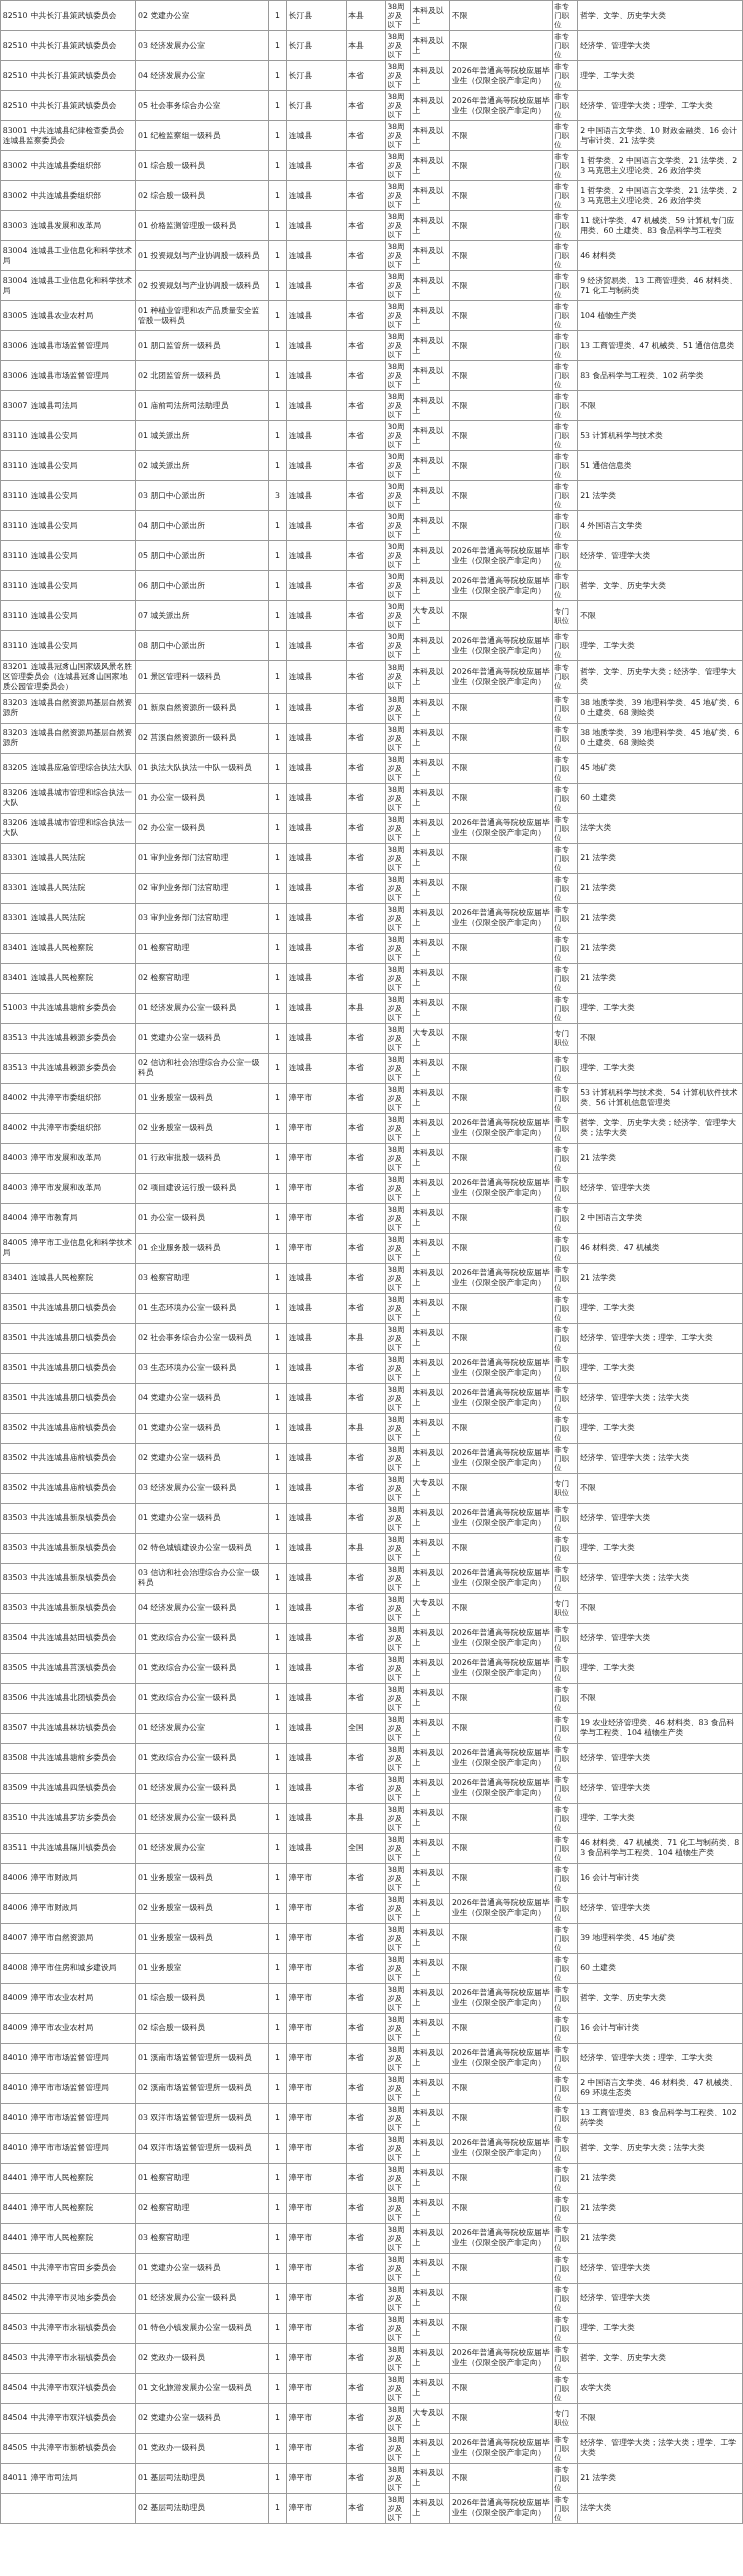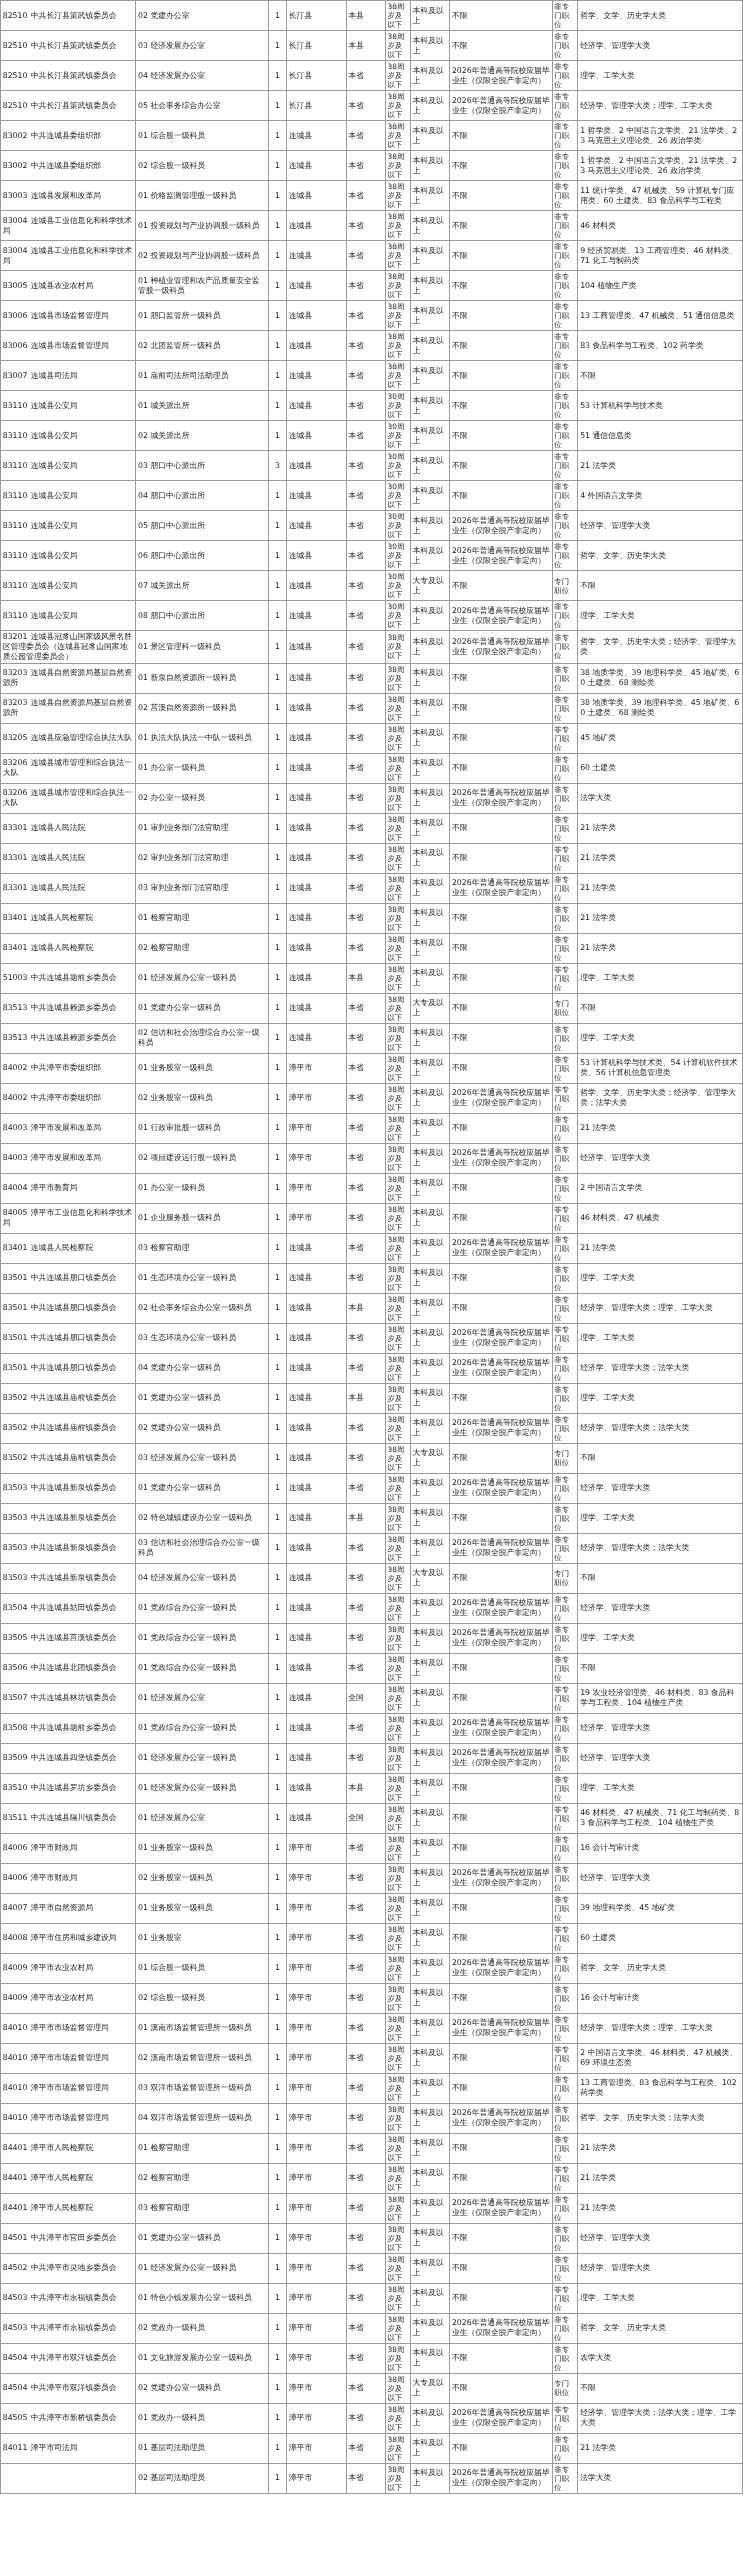--- a/index.html
+++ b/index.html
@@ -72,20 +72,32 @@
     <td class="c-num">1</td>
     <td class="c-loc">长汀县</td>
     <td class="c-scope">本省</td>
     <td class="c-age">38周岁及以下</td>
     <td class="c-edu">本科及以上</td>
     <td class="c-other">2026年普通高等院校应届毕业生（仅限全脱产非定向）</td>
     <td class="c-type">非专门职位</td>
     <td class="c-major">经济学、管理学大类；理学、工学大类</td>
   </tr>
 
+  <tr>
+    <td class="c-unit"><span class="code">83001</span><span>中共连城县纪律检查委员会 连城县监察委员会</span></td>
+    <td class="c-pos">01 纪检监察组一级科员</td>
+    <td class="c-num">1</td>
+    <td class="c-loc">连城县</td>
+    <td class="c-scope">本省</td>
+    <td class="c-age">38周岁及以下</td>
+    <td class="c-edu">本科及以上</td>
+    <td class="c-other">不限</td>
+    <td class="c-type">非专门职位</td>
+    <td class="c-major">2 中国语言文学类、10 财政金融类、16 会计与审计类、21 法学类</td>
+  </tr>
 
   <tr>
     <td class="c-unit"><span class="code">83002</span><span>中共连城县委组织部</span></td>
     <td class="c-pos">01 综合股一级科员</td>
     <td class="c-num">1</td>
     <td class="c-loc">连城县</td>
     <td class="c-scope">本省</td>
     <td class="c-age">38周岁及以下</td>
     <td class="c-edu">本科及以上</td>
     <td class="c-other">不限</td>

